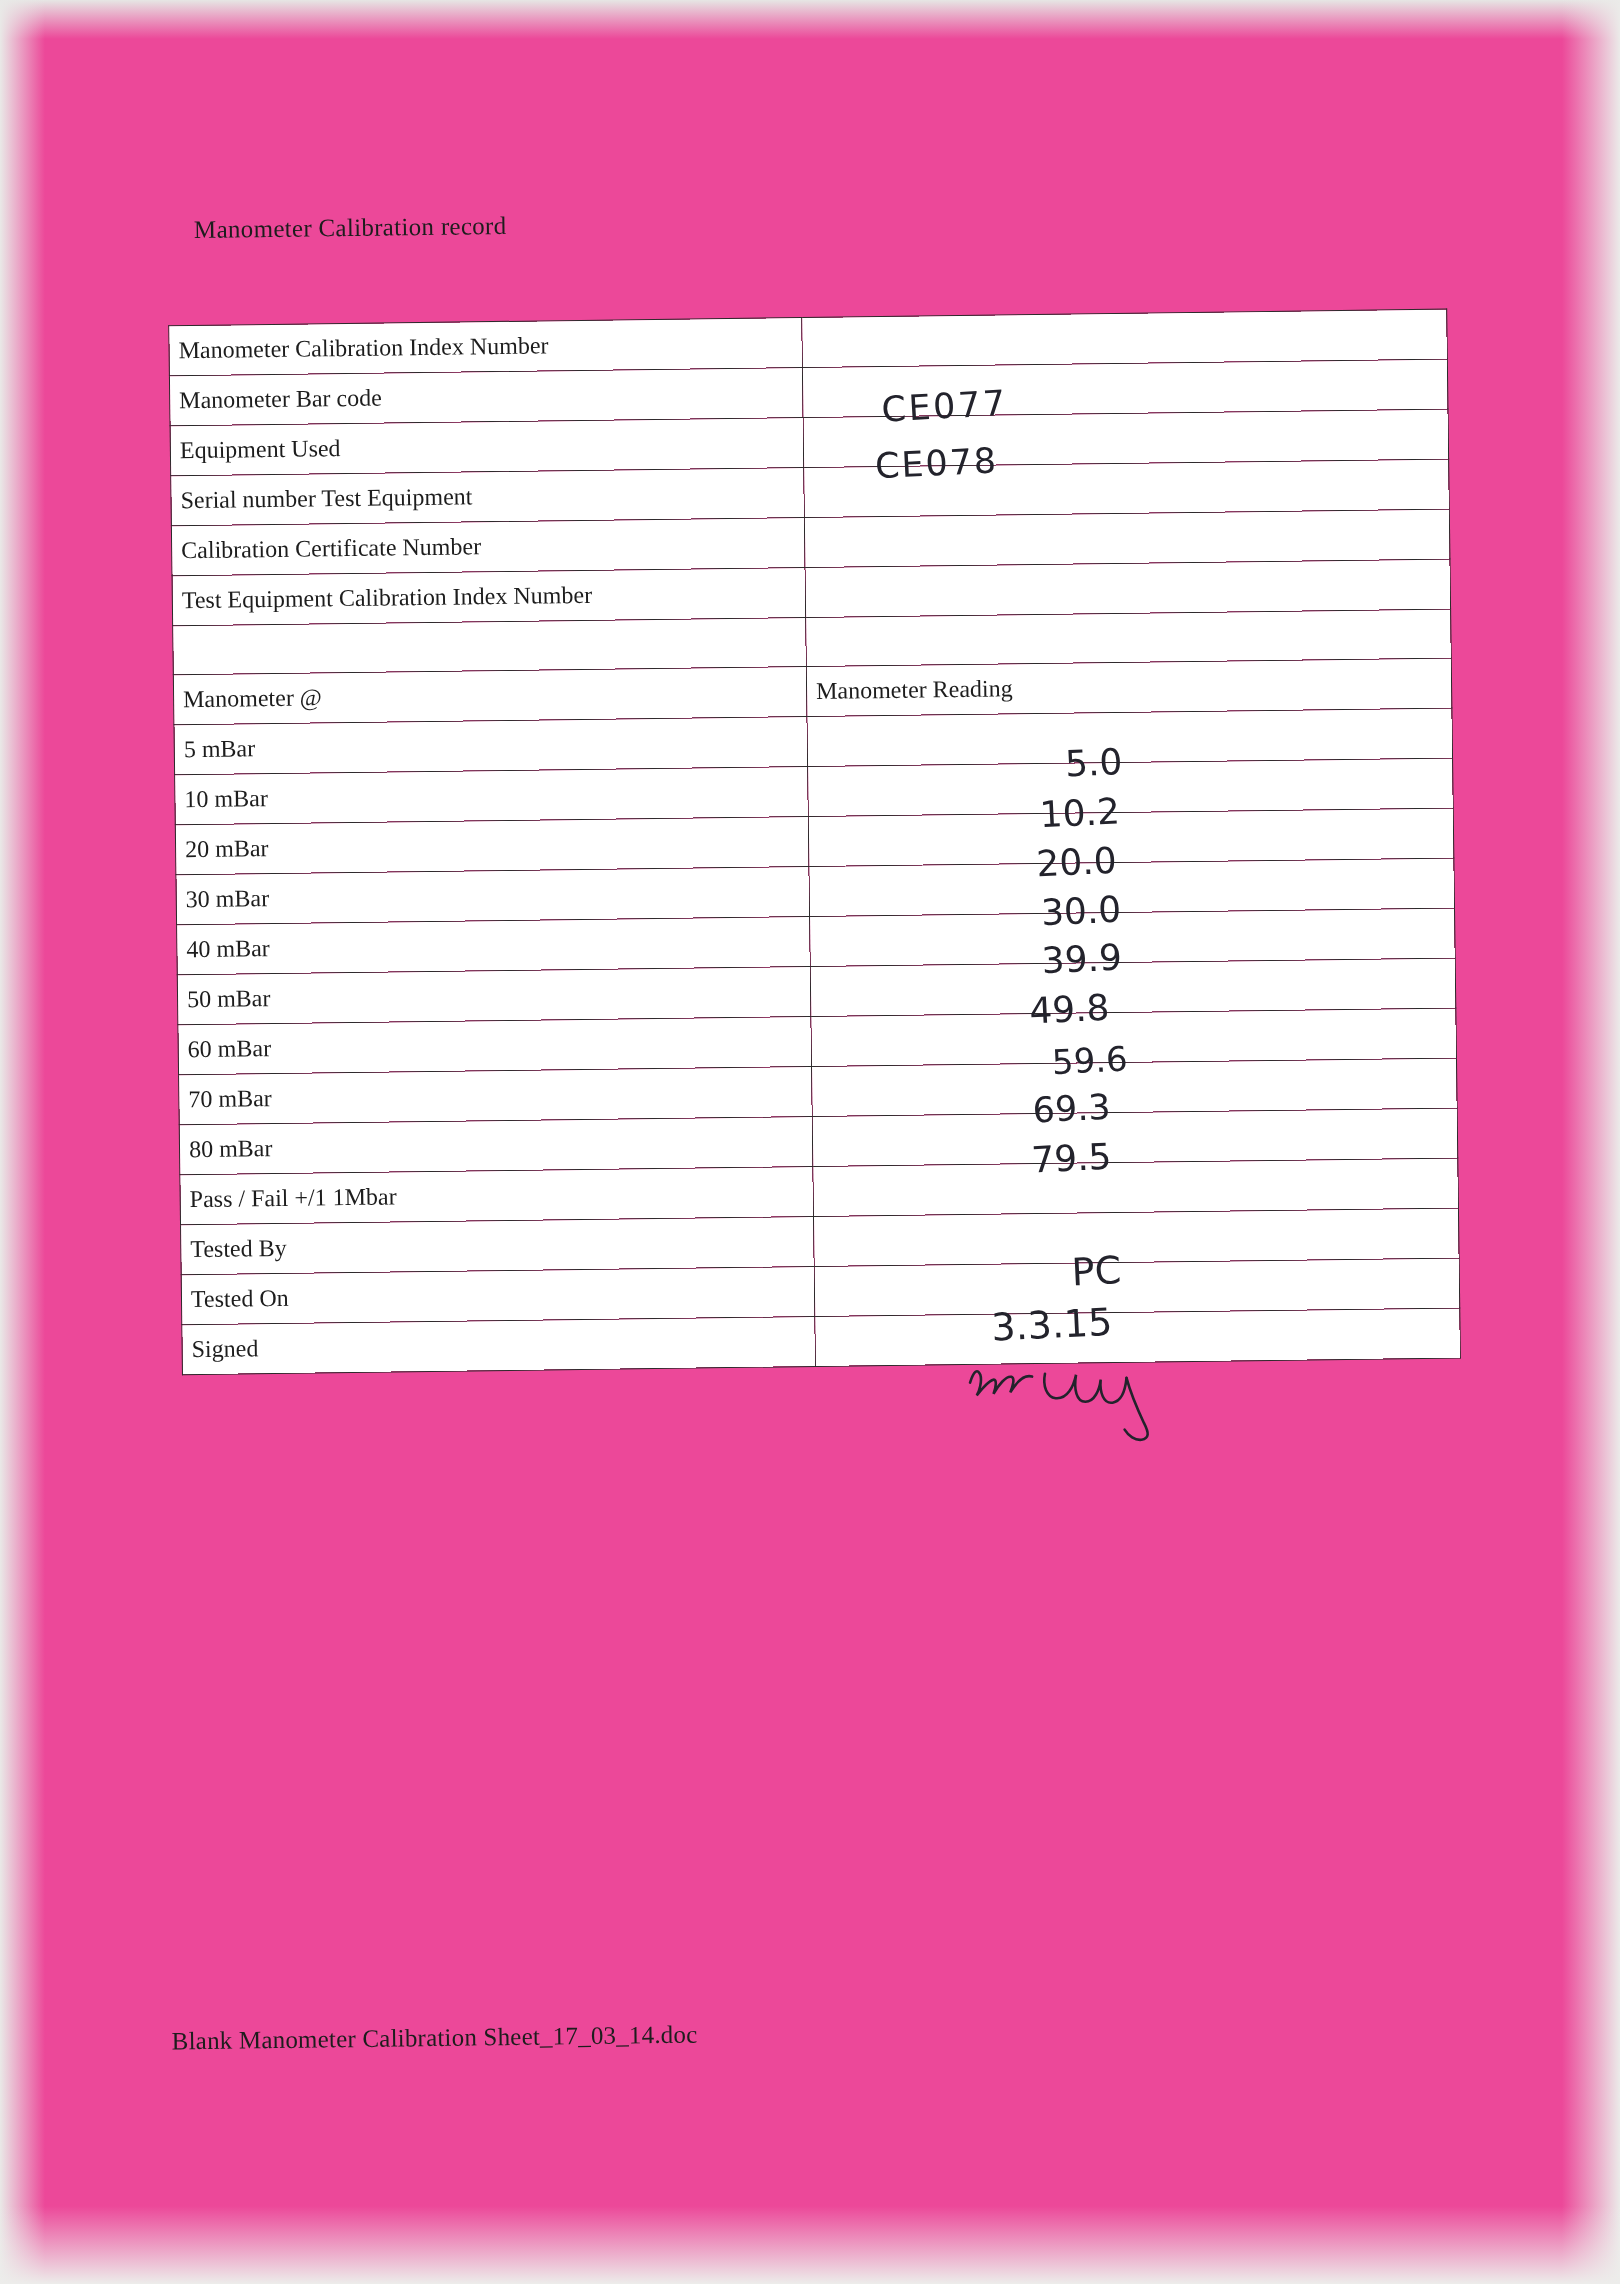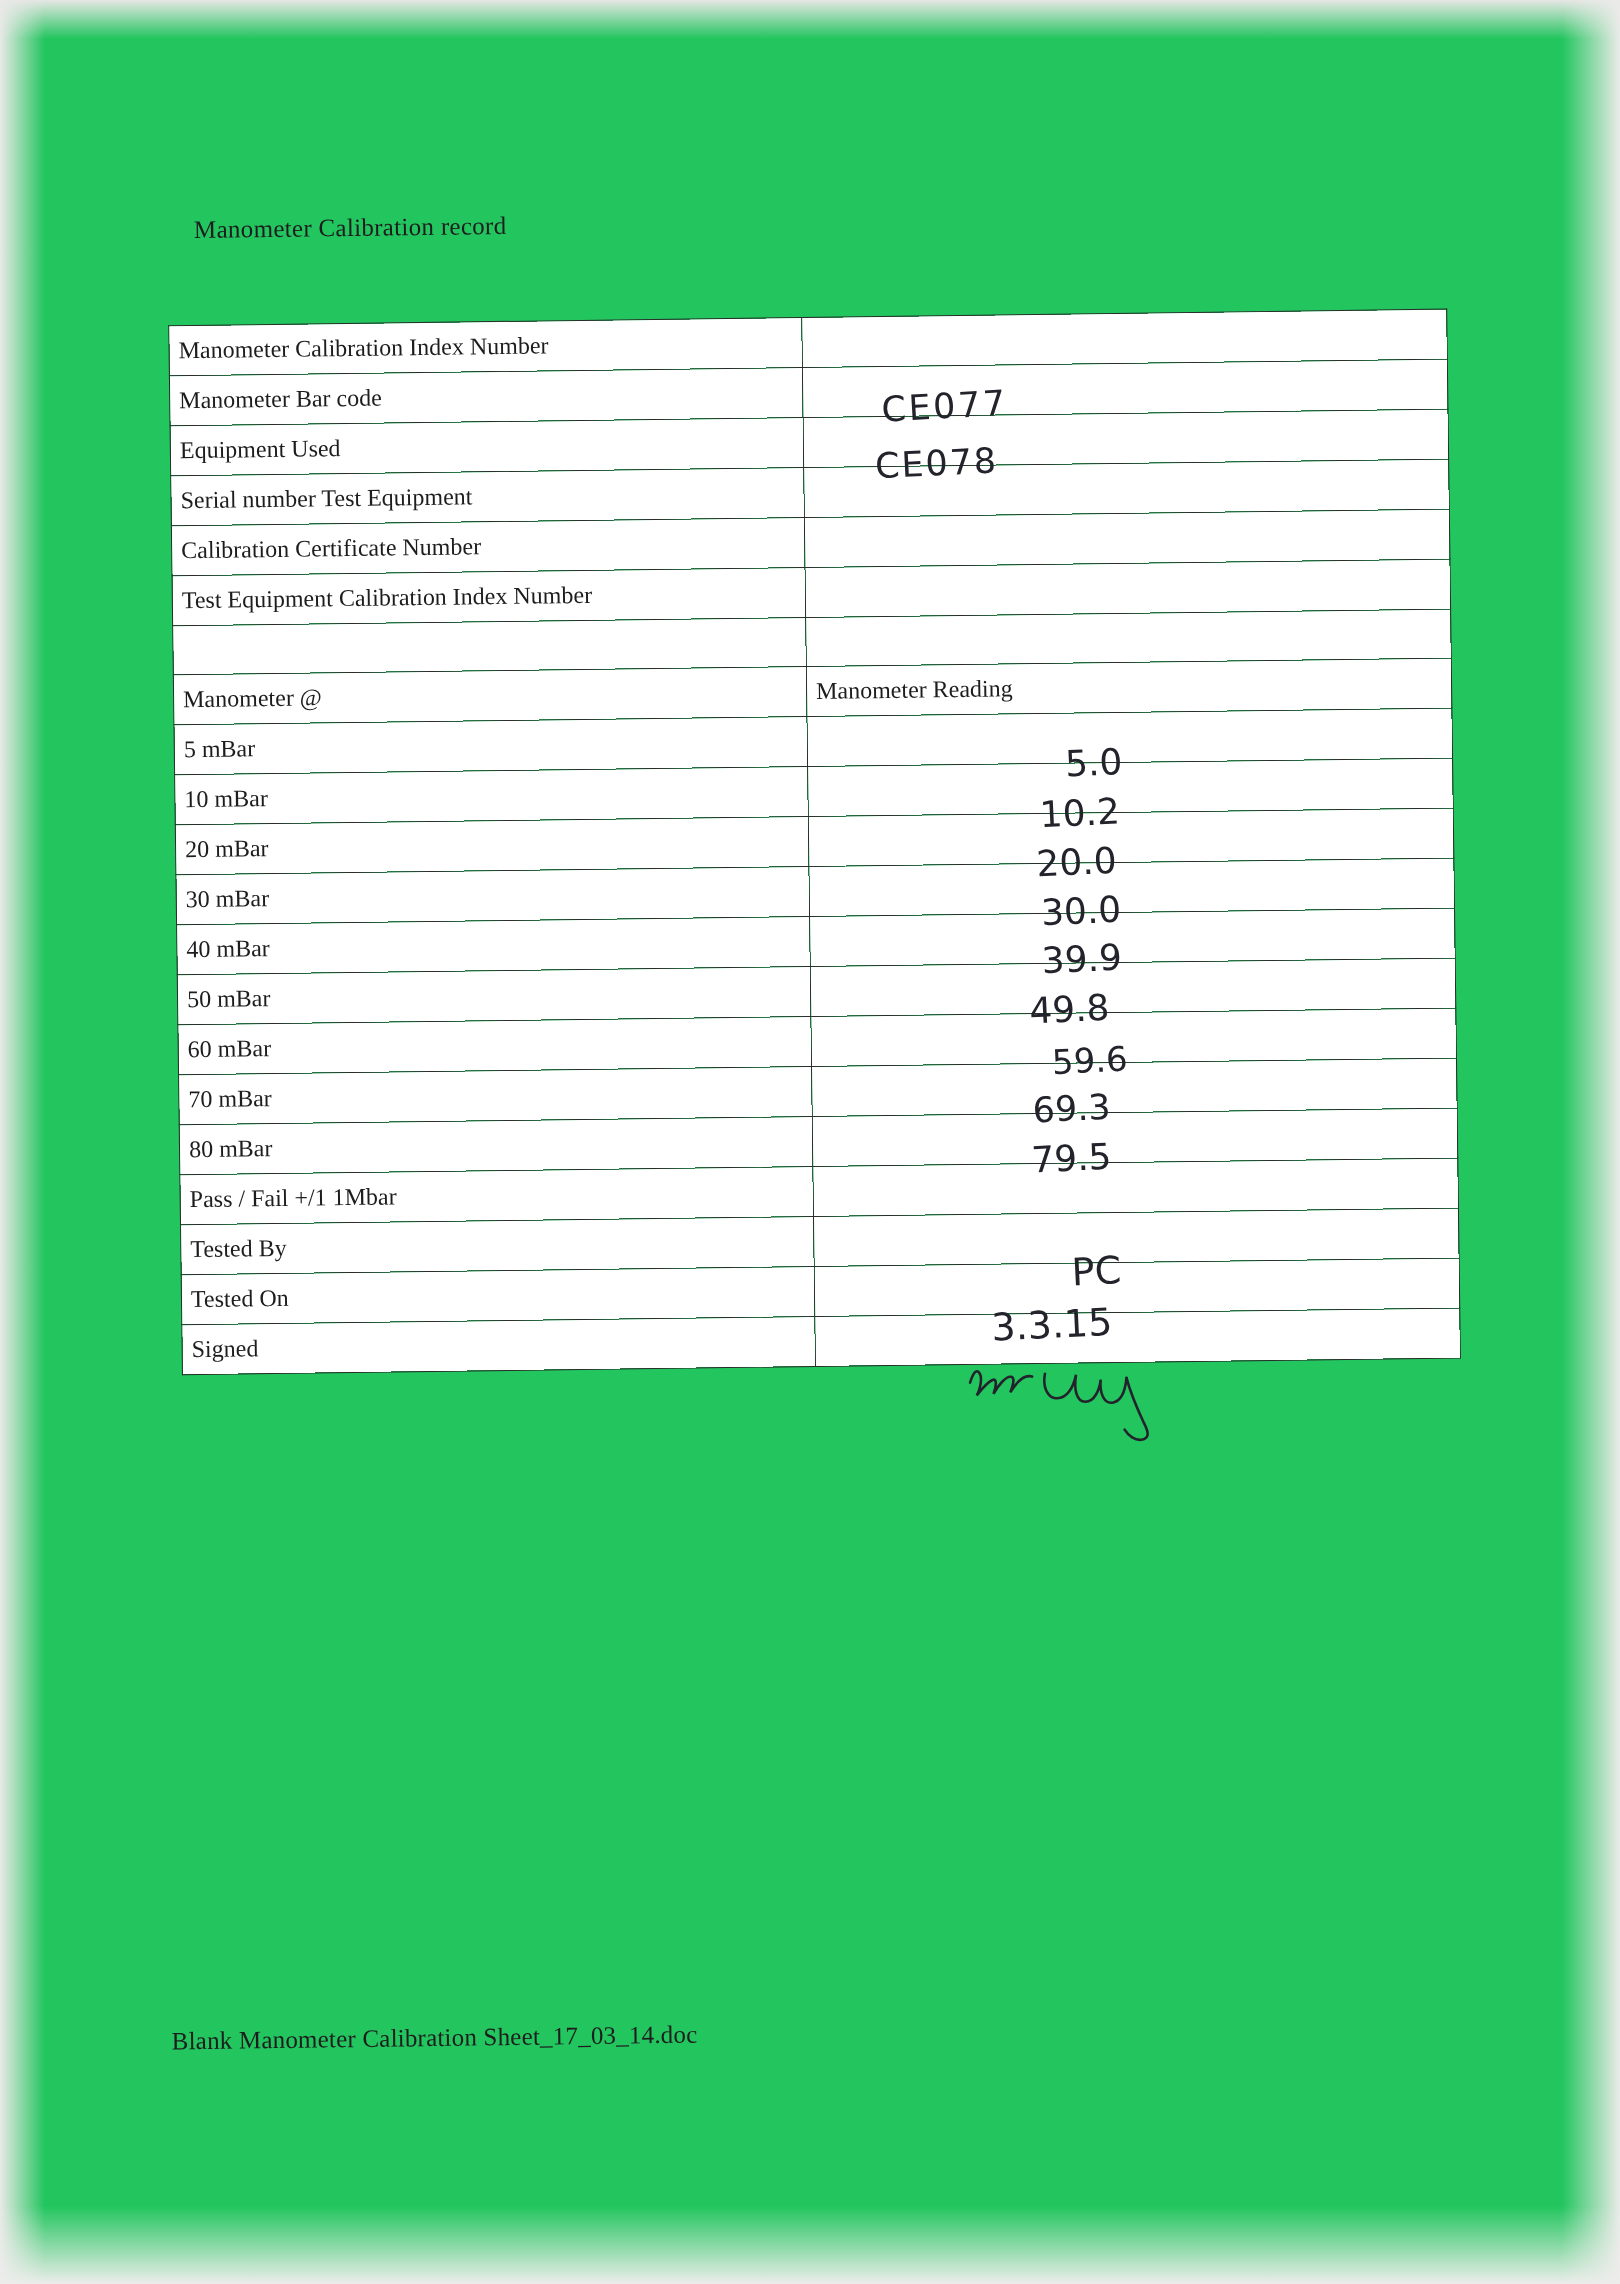--- a/index.html
+++ b/index.html
@@ -4,21 +4,21 @@
 <style>
   html, body {
     margin: 0;
     padding: 0;
     background: #f2f2f0;
   }
   .page {
     position: relative;
     width: 1620px;
     height: 2284px;
-    background: #22c55e;
+    background: #ec4899;
     overflow: hidden;
     font-family: "Liberation Serif", serif;
     color: #1d1d1d;
   }
   
   .scan-shade-top {
     position: absolute;
     left: 0; top: 0;
     width: 1620px; height: 39px;
     background: linear-gradient(to bottom, #e6e6e4, rgba(255,255,255,0));

